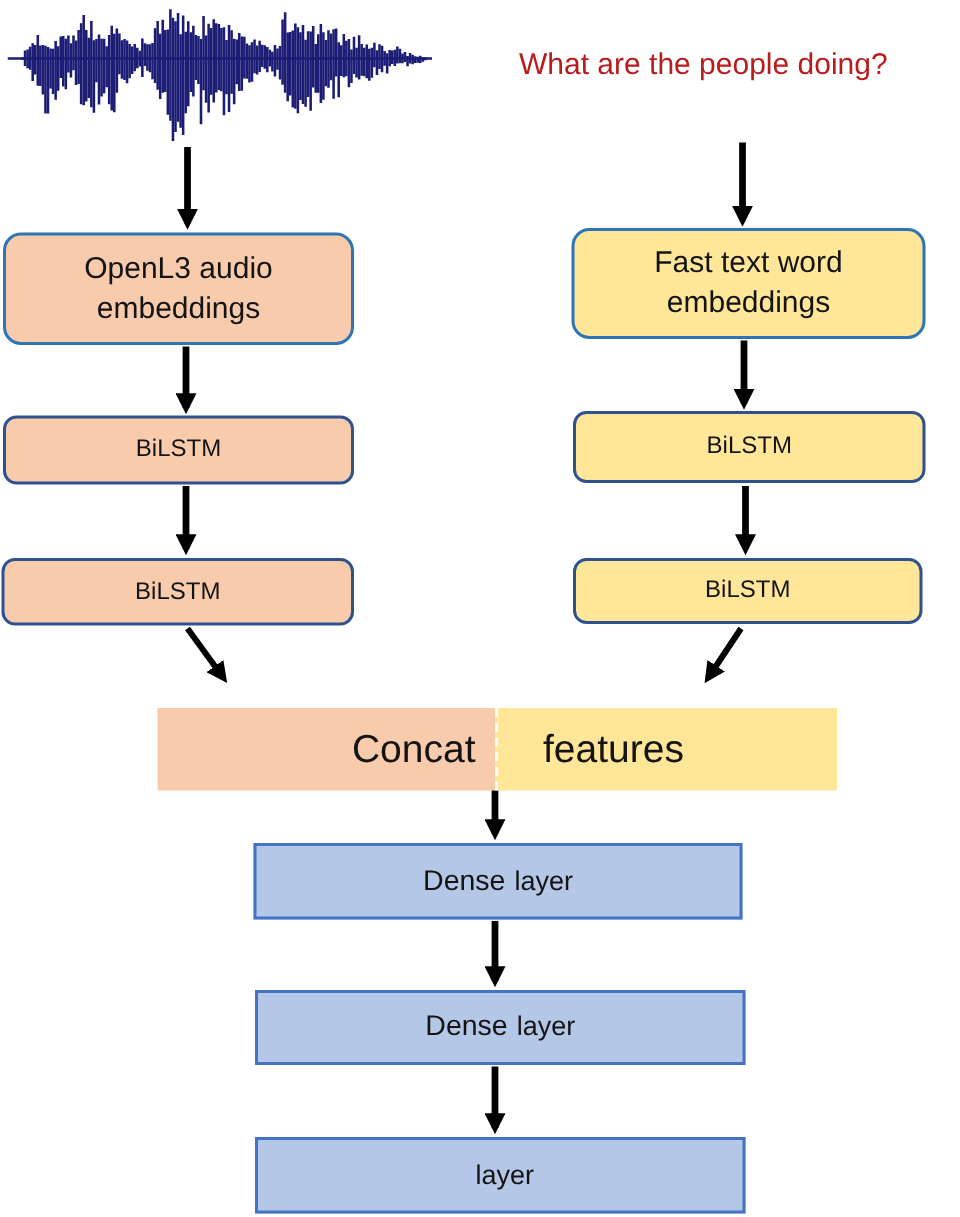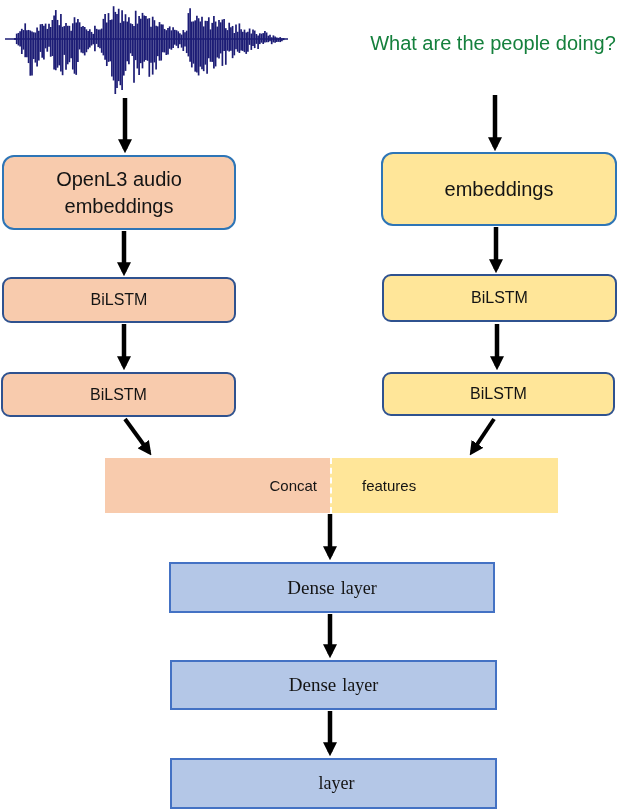--- a/index.html
+++ b/index.html
@@ -5,21 +5,21 @@
   html,body{margin:0;padding:0;background:#ffffff;}
   .canvas{
     position:relative;width:640px;height:811px;background:#fff;overflow:hidden;
     font-family:"Liberation Sans",sans-serif;color:#141414;
   }
   
   #waveform{position:absolute;left:5px;top:3px;}
   
   .question{
     position:absolute;left:346px;top:29px;width:294px;height:28px;
-    font-size:20px;line-height:28px;text-align:center;color:#15803d;white-space:nowrap;
+    font-size:20px;line-height:28px;color:#b91c1c;white-space:nowrap;
   }
   
   .arrows{position:absolute;left:0;top:0;width:640px;height:811px;pointer-events:none;}
   
   .node{
     position:absolute;display:flex;flex-direction:column;align-items:center;justify-content:center;
     box-sizing:border-box;text-align:right;
   }
   .rounded{border-radius:12px;}
   .rounded-sm{border-radius:9px;}
@@ -32,26 +32,26 @@
   .fasttext{left:381px;top:152px;width:236px;height:74px;}
   .bilstm-l1{left:2px;top:277px;width:234px;height:46px;}
   .bilstm-r1{left:382px;top:274px;width:235px;height:48px;}
   .bilstm-l2{left:1px;top:372px;width:235px;height:45px;}
   .bilstm-r2{left:382px;top:372px;width:233px;height:44px;}
   
   .concat-bar{
     position:absolute;left:105px;top:458px;width:453px;height:55px;display:flex;
   }
   .concat-seg{
-    box-sizing:border-box;height:55px;display:flex;align-items:center;font-size:15px;
+    box-sizing:border-box;height:55px;display:flex;align-items:center;font-size:26px;margin-top:14px;
   }
   .concat-left{width:225px;justify-content:flex-end;padding-right:13px;}
   .concat-right{width:228px;justify-content:flex-start;padding-left:30px;border-left:2px dashed #ffffff;}
   
-  .dense{border:2.5px solid var(--dense-border,#4472C4);flex-direction:row;align-items:baseline;font-family:Liberation Serif, serif;}
+  .dense{border:2.5px solid var(--dense-border,#4472C4);flex-direction:row;align-items:baseline;}
   .dense1{left:169px;top:562px;width:326px;height:51px;}
   .dense2{left:170px;top:660px;width:327px;height:50px;}
   .classif{left:170px;top:758px;width:327px;height:51px;}
   .w-sm{font-size:19px;}
   .w-lg{font-size:18px;margin-left:6px;}
   .dense{display:flex;justify-content:center;align-items:center;}
   .dense .baseline-row{display:flex;align-items:baseline;}
 </style>
 </head>
 <body>
@@ -241,20 +241,21 @@
     <line x1="330" y1="614" x2="330" y2="654" stroke="#000" stroke-width="4.5" marker-end="url(#ah)"></line>
     <line x1="330" y1="711" x2="330" y2="752" stroke="#000" stroke-width="4.5" marker-end="url(#ah)"></line>
   </svg>
 
   <div class="node rounded embed audio-fill openl3">
     <div>OpenL3 audio</div>
     <div>embeddings</div>
   </div>
 
   <div class="node rounded embed text-fill fasttext">
+    <div>Fast text word</div>
     <div>embeddings</div>
   </div>
 
   <div class="node rounded-sm bilstm audio-fill bilstm-l1">
     <div>BiLSTM</div>
   </div>
   <div class="node rounded-sm bilstm text-fill bilstm-r1">
     <div>BiLSTM</div>
   </div>
   <div class="node rounded-sm bilstm audio-fill bilstm-l2">

